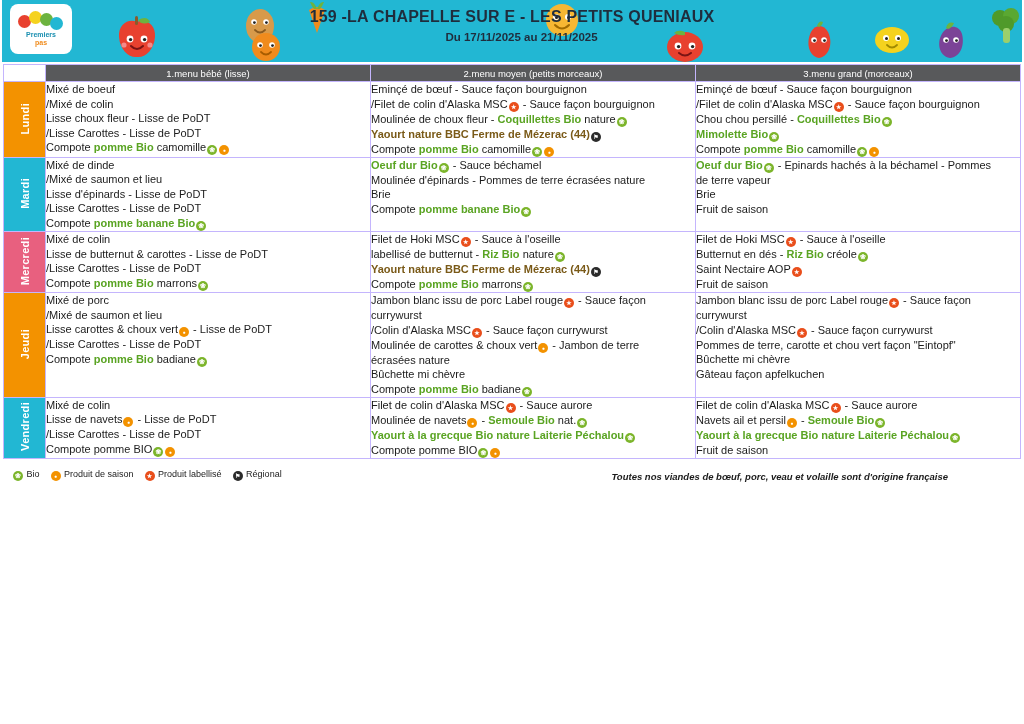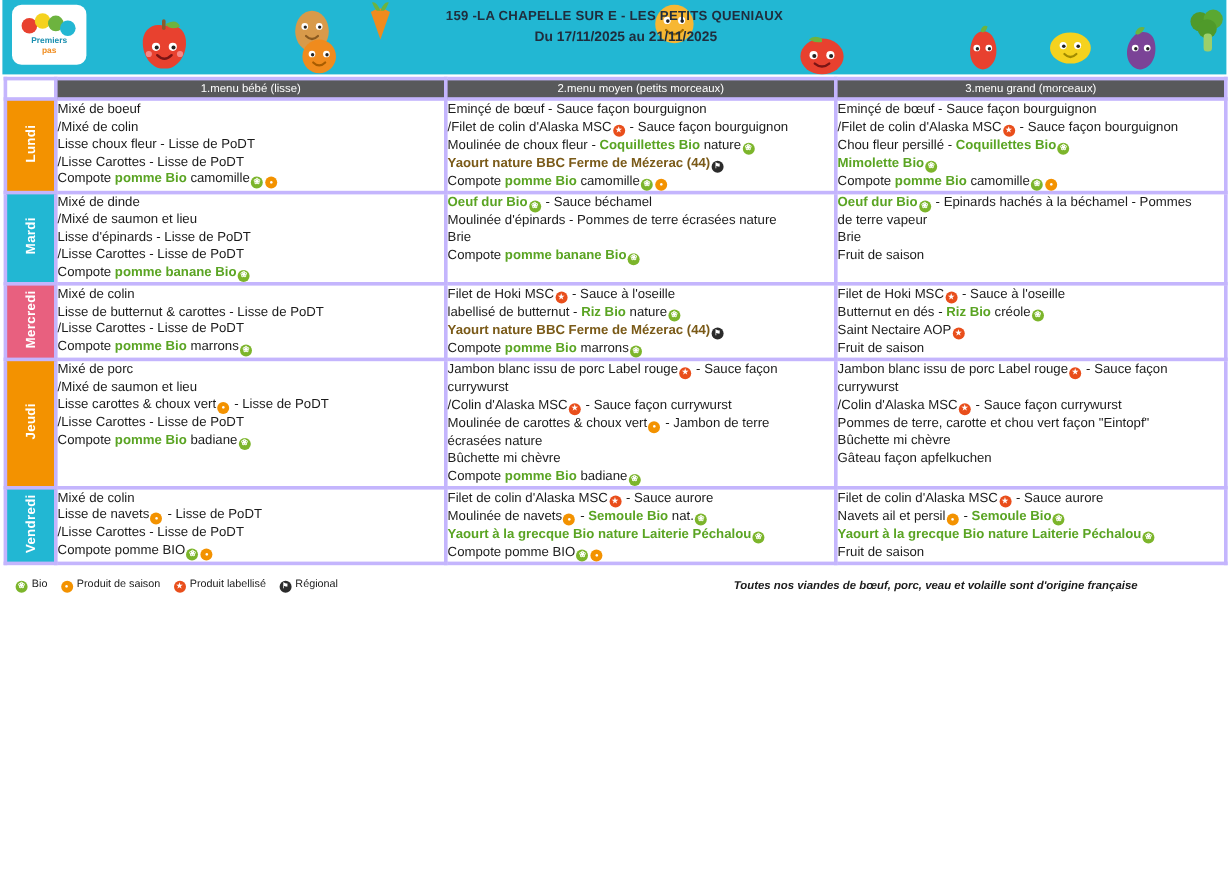--- a/index.html
+++ b/index.html
@@ -48,37 +48,37 @@
     font-size: 7px; font-weight: bold; color: #1a8fb0;
     line-height: 8px; text-align: center;
   }
   .logo-text .orange { color: #f08c1e; }
   .header-title-wrap {
     position: absolute;
     left: 0; right: 0; top: 8px;
     text-align: center;
   }
   .header-title {
-    font-size: 11px; font-weight: bold; color: #1f2d3d;
+    font-size: 16px; font-weight: bold; color: #1f2d3d;
     letter-spacing: .2px;
   }
   .header-sub {
     font-size: 11.5px; font-weight: bold; color: #1f2d3d;
     margin-top: 5px;
     padding-left: 19px;
   }
 
   
   .menu-table {
     border-collapse: collapse;
     table-layout: fixed;
     width: 1018px;
     margin: 2px 3px 0 3px;
   }
-  .menu-table td, .menu-table th { border: 3px solid #c4b5fd; padding: 0; }
+  .menu-table td, .menu-table th { border: 1px solid #c4b5fd; padding: 0; }
   col.day  { width: 42px; }
   col.menu { width: 325px; }
 
   .col-head {
     background: #58595b;
     color: #ffffff;
     font-size: 9.5px;
     text-align: center;
     height: 17px;
     font-weight: normal;
@@ -288,21 +288,21 @@
           <td class="meal">
             <div class="line"><span class="plain">Eminçé de bœuf - Sauce façon bourguignon</span></div>
             <div class="line"><span class="plain">/Filet de colin d'Alaska MSC</span><span class="badge label"></span><span class="plain"> - Sauce façon bourguignon</span></div>
             <div class="line"><span class="plain">Moulinée de choux fleur - </span><span class="green">Coquillettes Bio</span><span class="plain"> nature</span><span class="badge bio"></span></div>
             <div class="line"><span class="brown">Yaourt nature BBC Ferme de Mézerac (44)</span><span class="badge regional"></span></div>
             <div class="line"><span class="plain">Compote </span><span class="green">pomme Bio</span><span class="plain"> camomille</span><span class="badge bio"></span><span class="badge saison"></span></div>
           </td>
           <td class="meal">
             <div class="line"><span class="plain">Eminçé de bœuf - Sauce façon bourguignon</span></div>
             <div class="line"><span class="plain">/Filet de colin d'Alaska MSC</span><span class="badge label"></span><span class="plain"> - Sauce façon bourguignon</span></div>
-            <div class="line"><span class="plain">Chou fleur persillé - </span><span class="green">Coquillettes Bio</span><span class="badge bio"></span></div>
+            <div class="line"><span class="plain">Chou chou persillé - </span><span class="green">Coquillettes Bio</span><span class="badge bio"></span></div>
             <div class="line"><span class="green">Mimolette Bio</span><span class="badge bio"></span></div>
             <div class="line"><span class="plain">Compote </span><span class="green">pomme Bio</span><span class="plain"> camomille</span><span class="badge bio"></span><span class="badge saison"></span></div>
           </td>
         </tr>
         <tr>
           <td class="day-cell" style="background: rgb(34, 183, 211);"><span class="rot">Mardi</span></td>
           <td class="meal">
             <div class="line"><span class="plain">Mixé de dinde</span></div>
             <div class="line"><span class="plain">/Mixé de saumon et lieu</span></div>
             <div class="line"><span class="plain">Lisse d'épinards - Lisse de PoDT</span></div>

